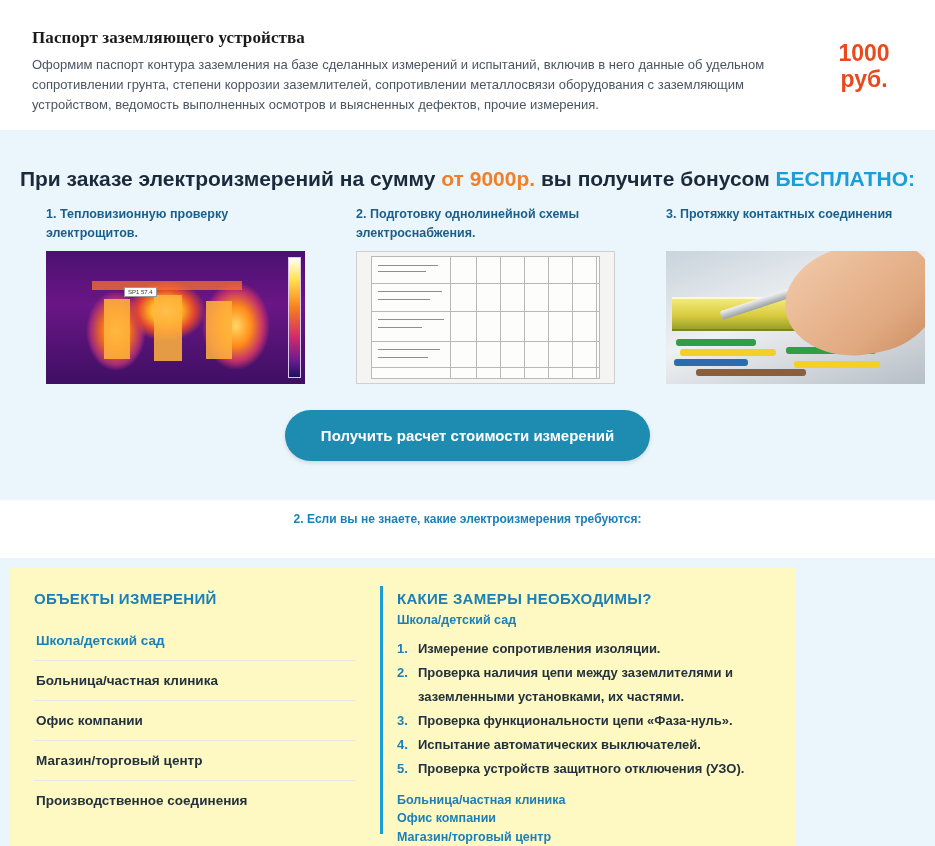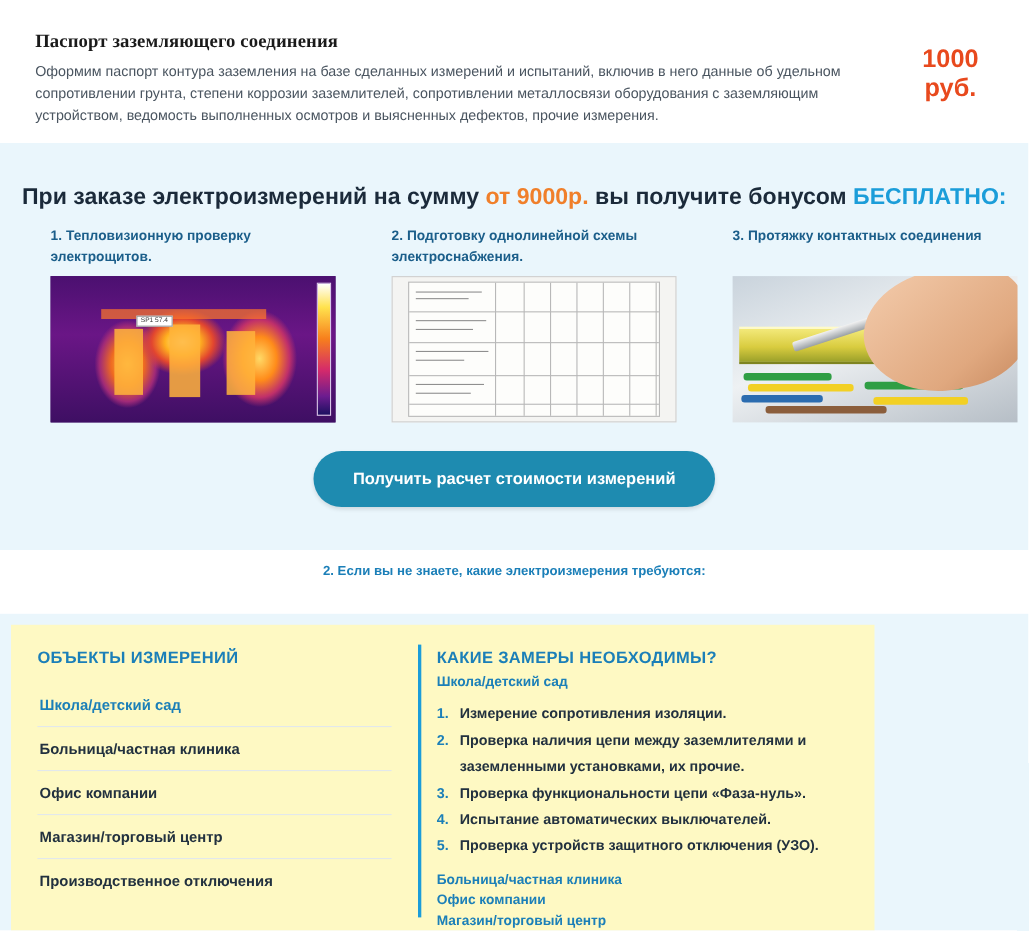--- a/index.html
+++ b/index.html
@@ -167,21 +167,21 @@
     font-size: 12.5px; color: #1b7fb8; font-weight: bold; line-height: 1.45;
   }
 </style>
 </head>
 <body>
 
 <div class="page">
 
   <div class="passport-card">
     <div class="passport-text">
-      <div class="passport-title">Паспорт заземляющего соединения</div>
+      <div class="passport-title">Паспорт заземляющего устройства</div>
       <p class="passport-desc">Оформим паспорт контура заземления на базе сделанных измерений и испытаний, включив в него данные об удельном сопротивлении грунта, степени коррозии заземлителей, сопротивлении металлосвязи оборудования с заземляющим устройством, ведомость выполненных осмотров и выясненных дефектов, прочие измерения.</p>
     </div>
     <div class="passport-price">1000 руб.</div>
   </div>
 
   <div class="bonus-band">
     <div class="bonus-head">
       <span>При заказе электроизмерений на сумму </span><span class="amount">от 9000р.</span><span> вы получите бонусом </span><span class="free">БЕСПЛАТНО:</span>
     </div>
 
@@ -261,36 +261,36 @@
 
   <div class="sec2-band"></div>
 
   <div class="sec2-inner">
     <div class="col-left">
       <div class="col-heading">ОБЪЕКТЫ ИЗМЕРЕНИЙ</div>
       <div class="obj-item active">Школа/детский сад</div>
       <div class="obj-item">Больница/частная клиника</div>
       <div class="obj-item">Офис компании</div>
       <div class="obj-item">Магазин/торговый центр</div>
-      <div class="obj-item">Производственное отключения</div>
+      <div class="obj-item">Производственное соединения</div>
     </div>
 
     <div class="col-div"></div>
 
     <div class="col-right">
       <div class="col-heading">КАКИЕ ЗАМЕРЫ НЕОБХОДИМЫ?</div>
       <div class="right-sub">Школа/детский сад</div>
 
       <div class="meas-item">
         <span class="meas-num">1.</span>
         <span>Измерение сопротивления изоляции.</span>
       </div>
       <div class="meas-item">
         <span class="meas-num">2.</span>
-        <span>Проверка наличия цепи между заземлителями и заземленными установками, их прочие.</span>
+        <span>Проверка наличия цепи между заземлителями и заземленными установками, их частями.</span>
       </div>
       <div class="meas-item">
         <span class="meas-num">3.</span>
         <span>Проверка функциональности цепи «Фаза-нуль».</span>
       </div>
       <div class="meas-item">
         <span class="meas-num">4.</span>
         <span>Испытание автоматических выключателей.</span>
       </div>
       <div class="meas-item">

